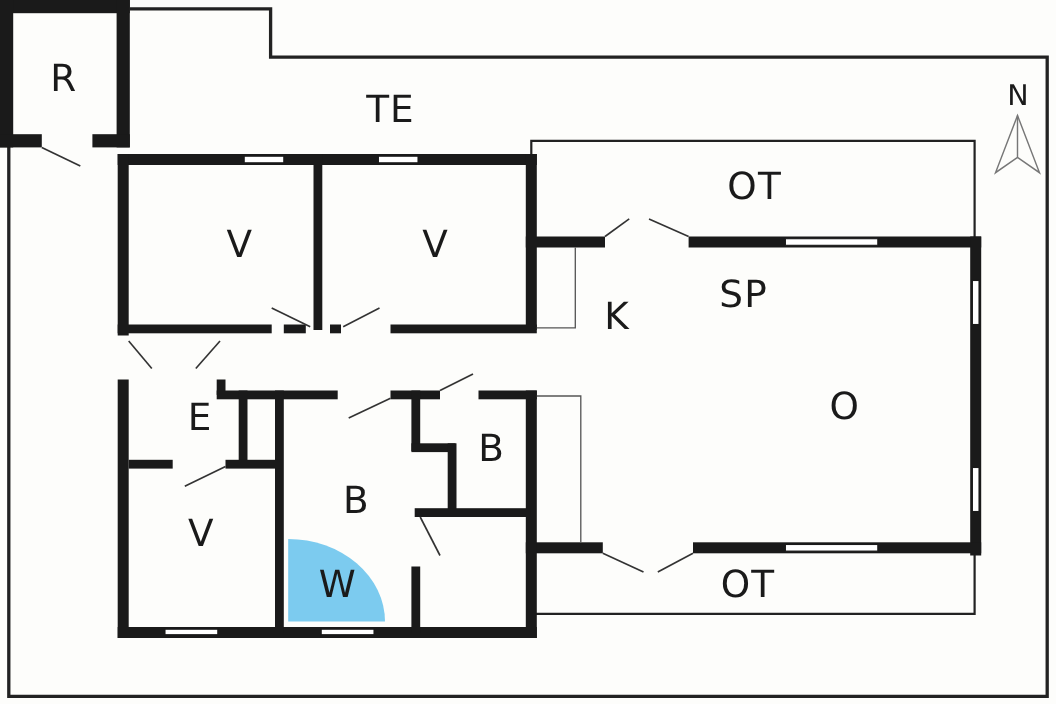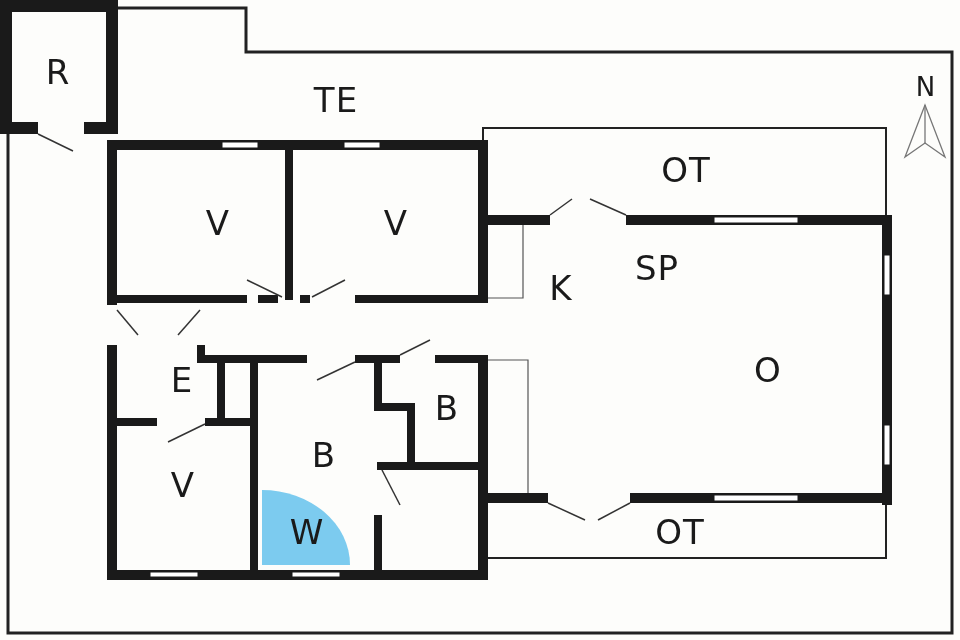--- a/index.html
+++ b/index.html
@@ -90,25 +90,25 @@
 
   <path d="M262,565 L262,490 A88,75 0 0 1 350,565 Z" fill="#7ccbef"></path>
 
   <g stroke="#777" stroke-width="1.3" fill="none">
     <polygon points="925,105 905,157 925,143 945,157"></polygon>
     <line x1="925" y1="105" x2="925" y2="143"></line>
   </g>
 </svg>
 
 <div class="lbl" style="left:58px;top:72px">R</div>
-<div class="lbl" style="left:336px;top:100px">TE</div>
+<div class="lbl" style="left:355px;top:100px">TE</div>
 <div class="lbl" style="left:218px;top:223px">V</div>
 <div class="lbl" style="left:396px;top:223px">V</div>
 <div class="lbl" style="left:686px;top:170px">OT</div>
-<div class="lbl" style="left:657px;top:268px">SP</div>
+<div class="lbl" style="left:676px;top:268px">SP</div>
 <div class="lbl" style="left:561px;top:288px">K</div>
 <div class="lbl" style="left:768px;top:370px">O</div>
 <div class="lbl" style="left:182px;top:380px">E</div>
 <div class="lbl" style="left:447px;top:408px">B</div>
 <div class="lbl" style="left:324px;top:455px">B</div>
 <div class="lbl" style="left:183px;top:485px">V</div>
 <div class="lbl" style="left:307px;top:532px">W</div>
 <div class="lbl" style="left:680px;top:532px">OT</div>
 <div class="lbl n" style="left:926px;top:87px">N</div>
 

